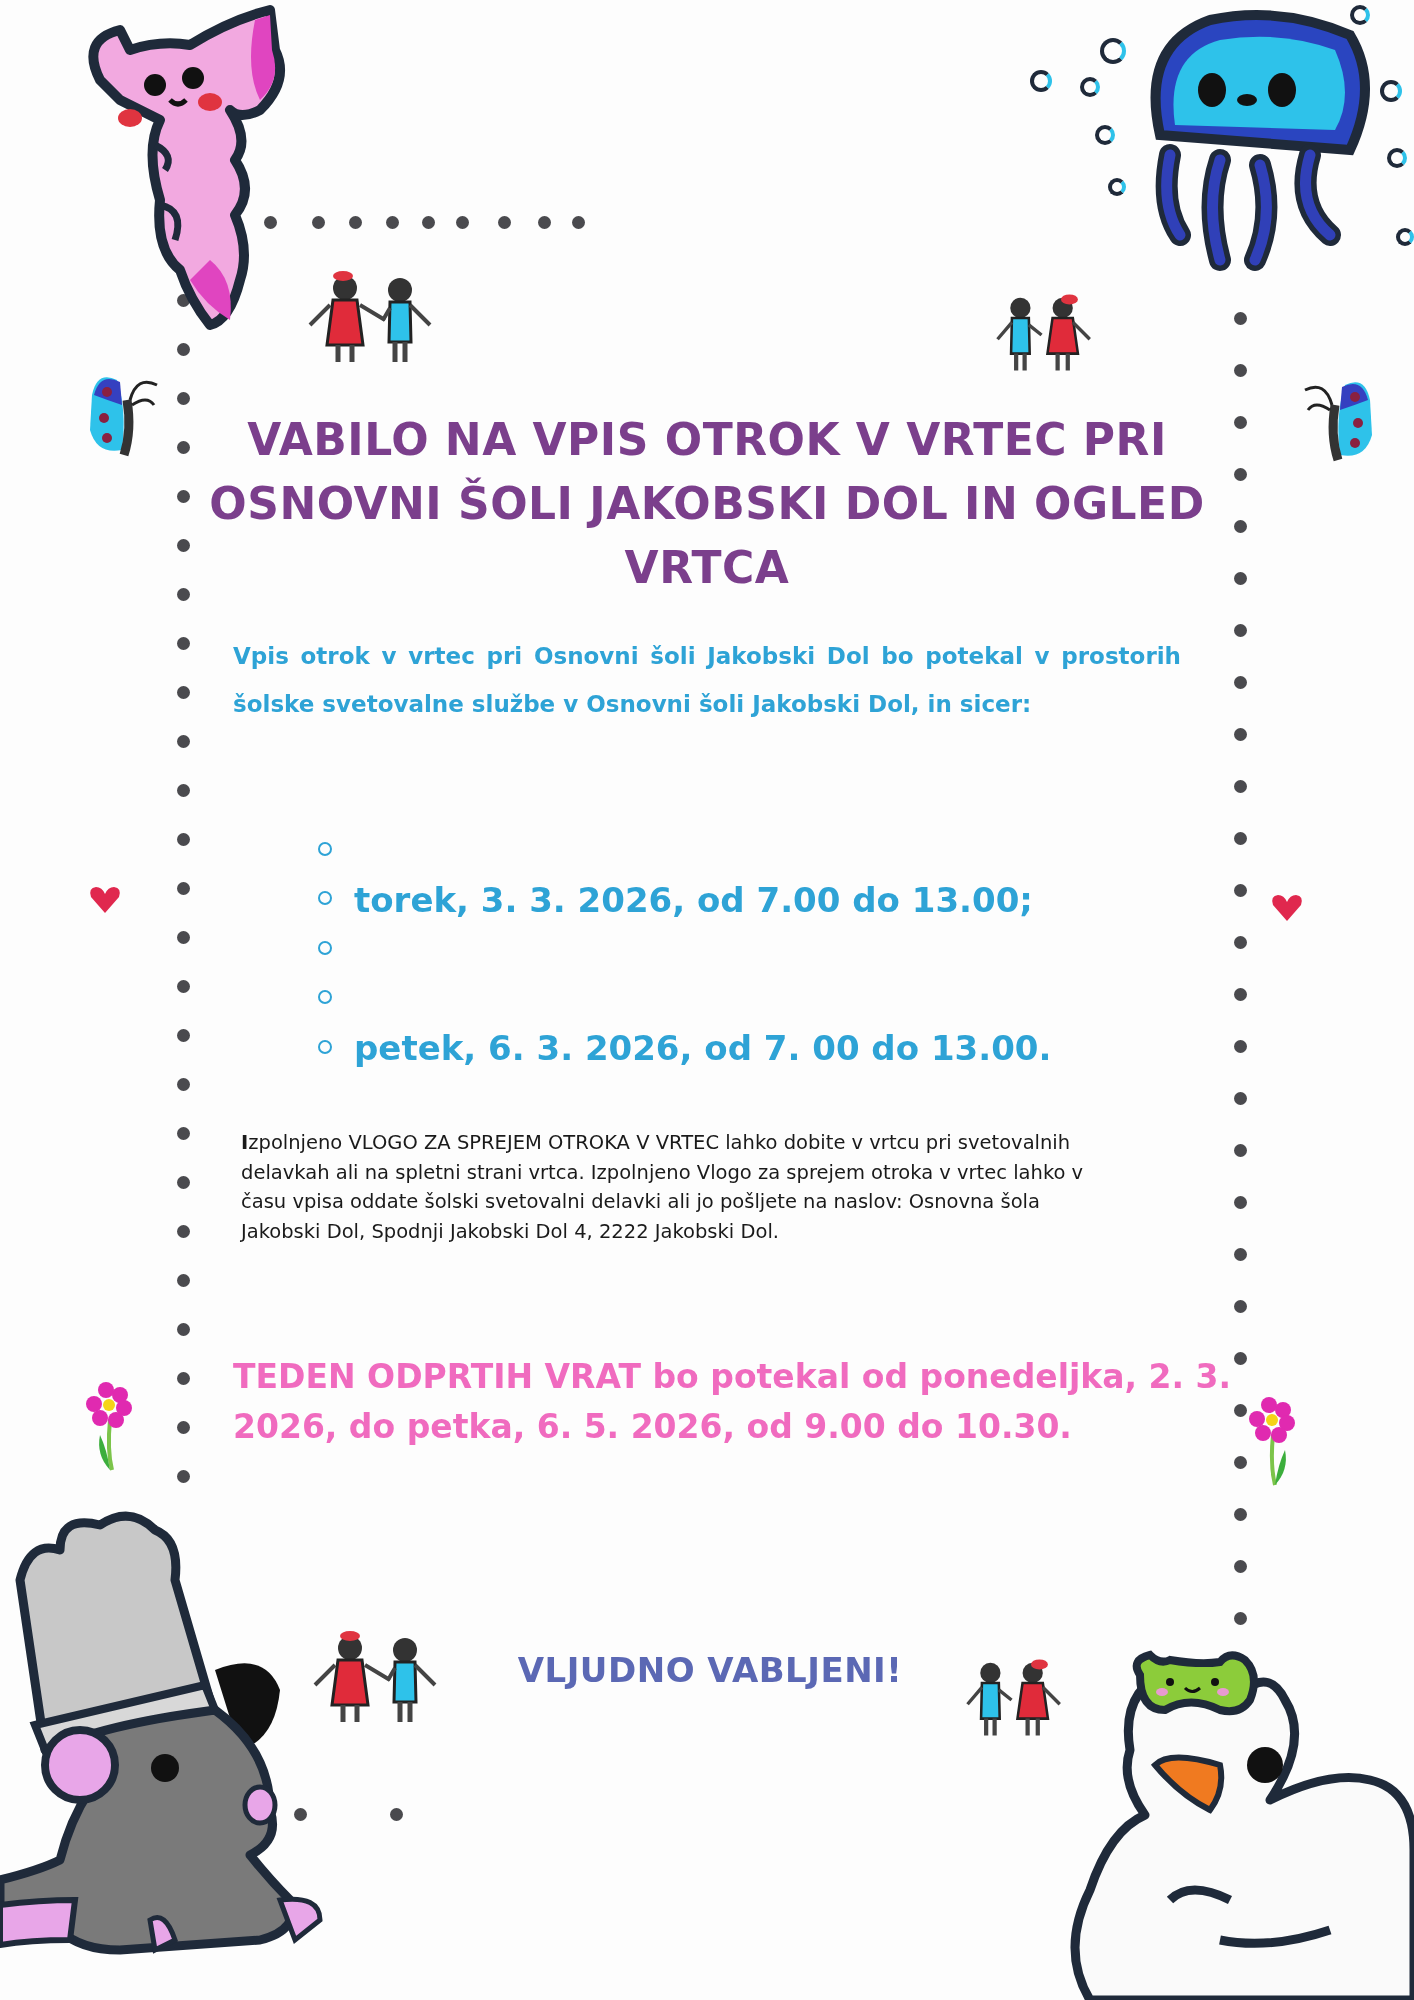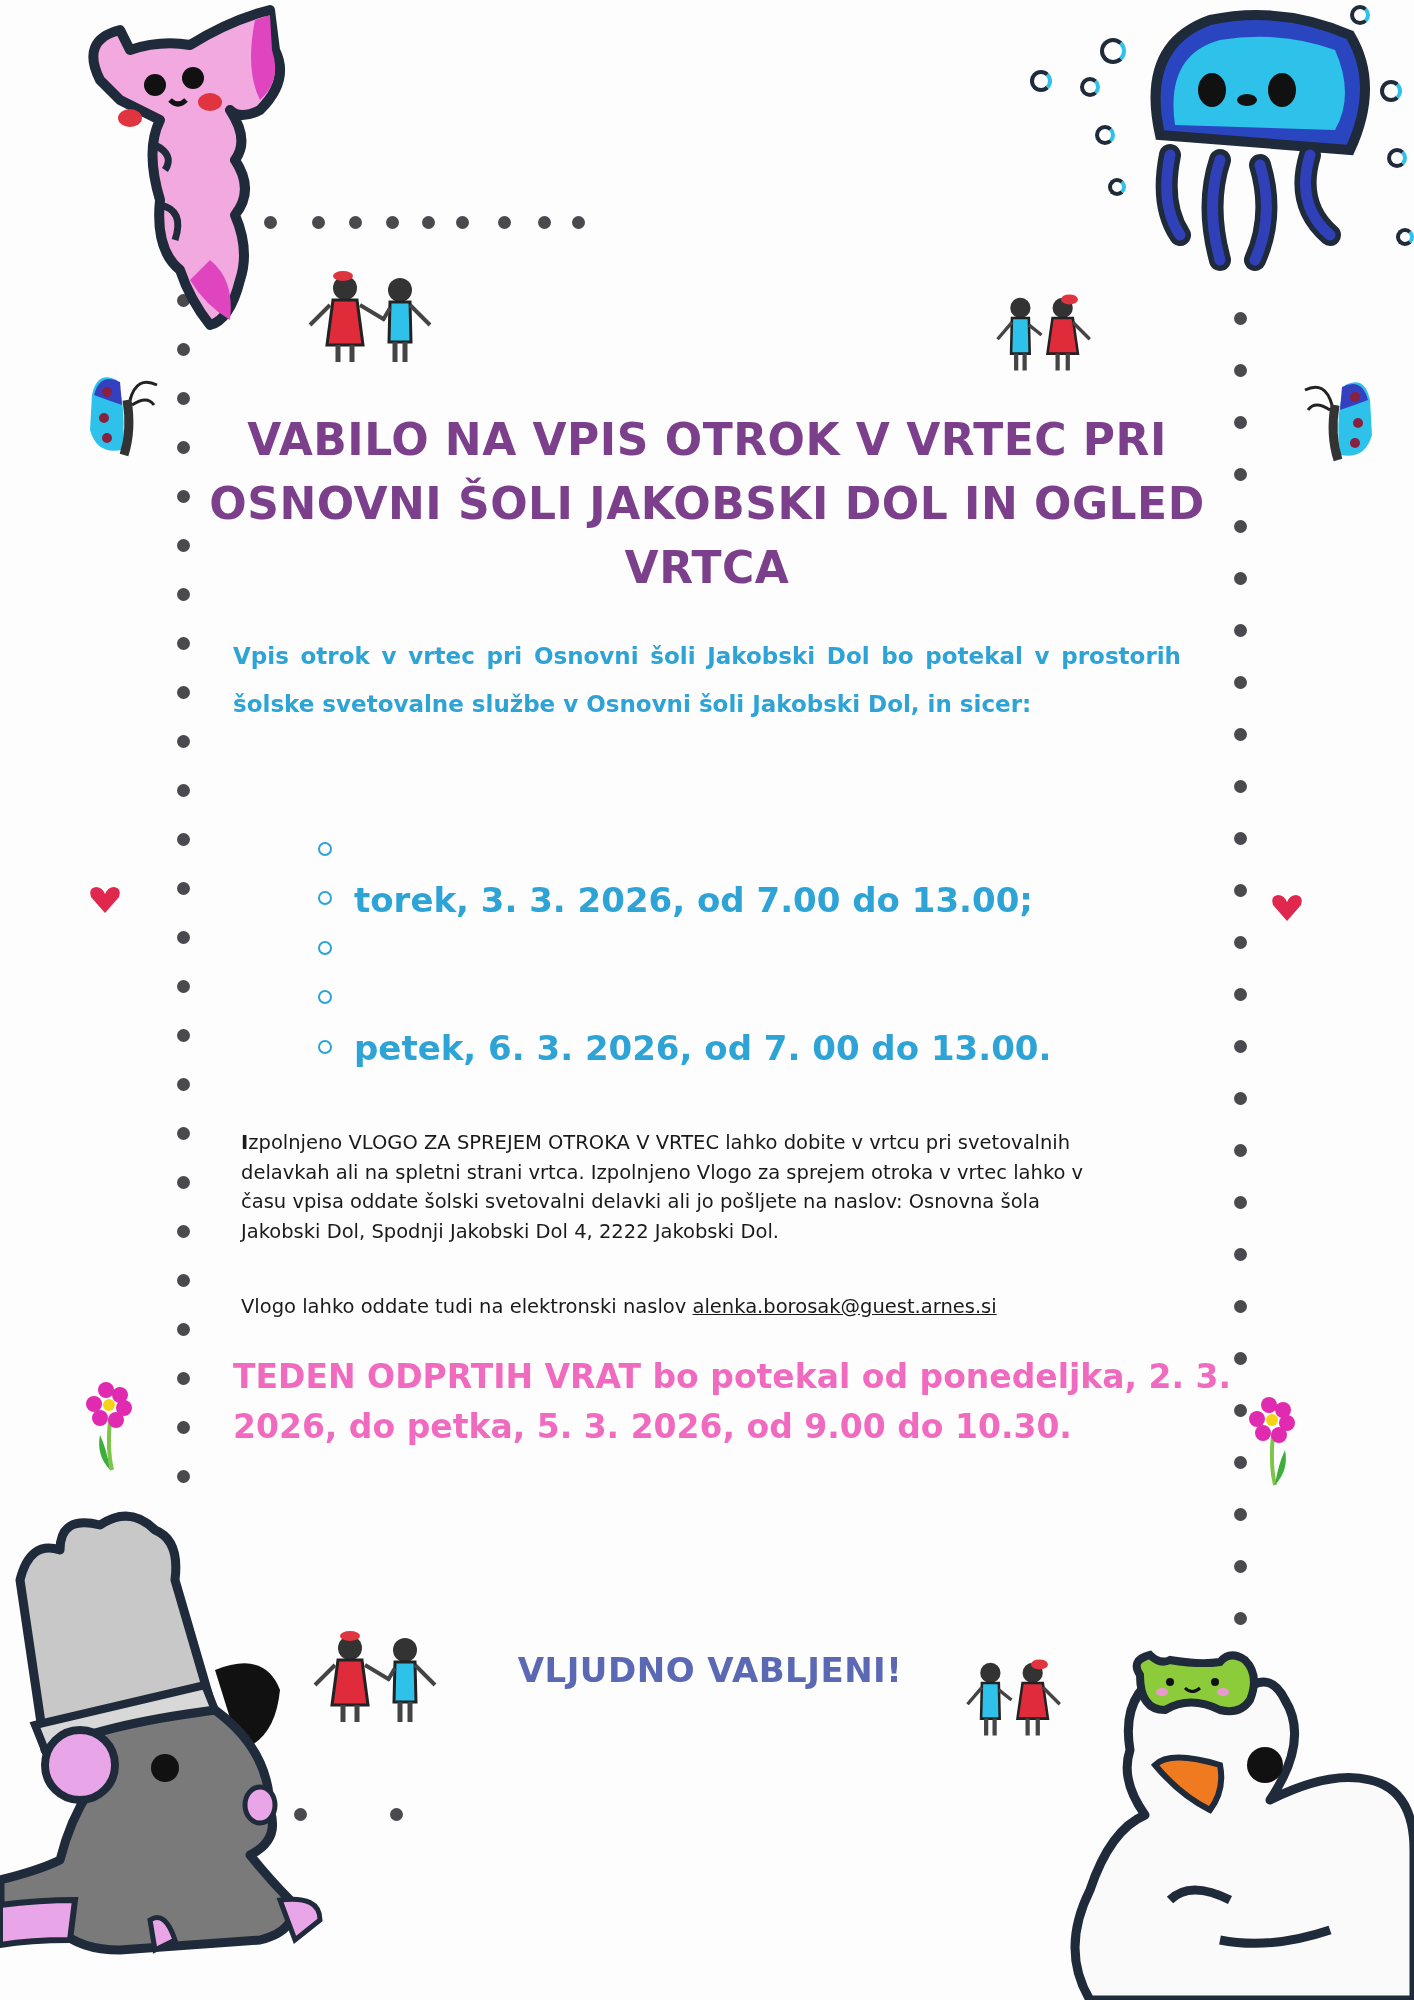--- a/index.html
+++ b/index.html
@@ -285,18 +285,17 @@
   <li><span class="bullet"></span></li>
   <li><span class="bullet"></span><span>torek, 3. 3. 2026, od 7.00 do 13.00;</span></li>
   <li><span class="bullet"></span></li>
   <li><span class="bullet"></span></li>
   <li><span class="bullet"></span><span>petek, 6. 3. 2026, od 7. 00 do 13.00.</span></li>
 </ul>
 
 <div class="info">
   <p><span class="first-letter">I</span><span>zpolnjeno VLOGO ZA SPREJEM OTROKA V VRTEC lahko dobite v vrtcu pri svetovalnih delavkah ali na spletni strani vrtca. Izpolnjeno Vlogo za sprejem otroka v vrtec lahko v času vpisa oddate šolski svetovalni delavki ali jo pošljete na naslov: Osnovna šola Jakobski Dol, Spodnji Jakobski Dol 4, 2222 Jakobski Dol.</span></p>
   <div class="gap"></div>
-  <p><span>Vlogo lahko oddate tudi na elektronski naslov </span><a class="email">alenka.borosak@guest.arnes.si</a></p>
 </div>
 
-<div class="open-week">TEDEN ODPRTIH VRAT bo potekal od ponedeljka, 2. 3. 2026, do petka, 5. 3. 2026, od 9.00 do 10.30.</div>
+<div class="open-week">TEDEN ODPRTIH VRAT bo potekal od ponedeljka, 2. 3. 2026, do petka, 6. 5. 2026, od 9.00 do 10.30.</div>
 
 <div class="closing">VLJUDNO VABLJENI!</div>
 
 </body></html>

